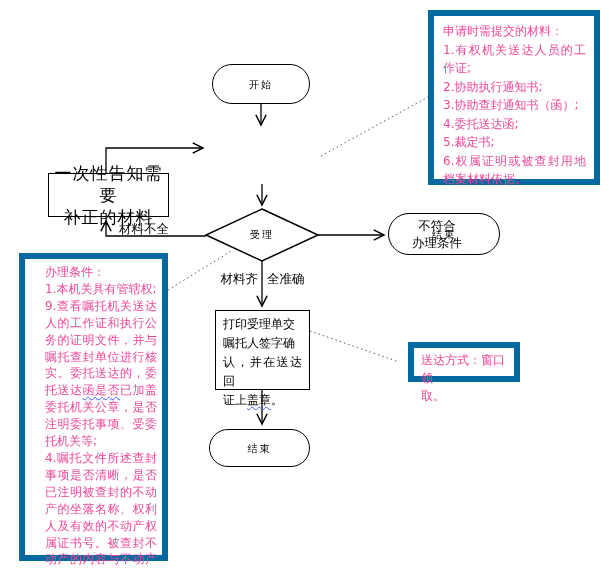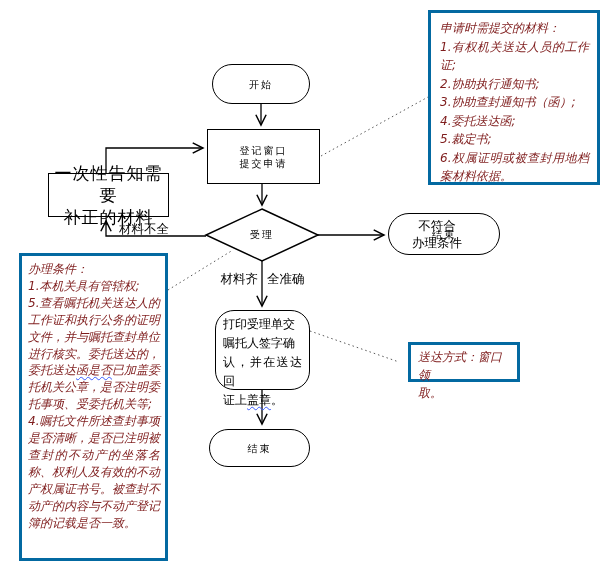--- a/index.html
+++ b/index.html
@@ -14,25 +14,25 @@
     box-sizing:border-box;}
   .oval{border-radius:999px;}
   .shape-label{font-size:10px;letter-spacing:2px;white-space:pre-line;line-height:1.3;}
   .shape-label.tight{letter-spacing:1px;font-size:17px;}
   .proc-text{font-size:12px;line-height:19px;text-align:justify;padding:4px 7px;
     white-space:pre-line;display:block;width:100%;}
   .diamond-label{position:absolute;z-index:3;display:flex;align-items:center;
     justify-content:center;font-size:10px;letter-spacing:2px;}
   .edge-label{position:absolute;z-index:3;font-size:12.5px;line-height:16.5px;
     white-space:pre-line;text-align:center;}
-  .note{position:absolute;z-index:2;background:#fff;border:3px solid #0369a1;
-    box-sizing:border-box;font-size:12px;color:#7f1d1d;font-style:italic;}
+  .note{position:absolute;z-index:2;background:#fff;border:6px solid #0369a1;
+    box-sizing:border-box;font-size:12px;color:#ec4899;}
   .note p{margin:0;text-align:justify;}
   .note-materials{padding:6px 8px 0 9px;line-height:18.5px;}
-  .note-conditions{padding:5px 5px 0 6px;line-height:16.9px;}
+  .note-conditions{padding:5px 5px 0 20px;line-height:16.9px;}
   .note-delivery{padding:3px 7px 0 7px;line-height:18px;white-space:pre-line;}
   .wavy{text-decoration-line:underline;text-decoration-style:wavy;
     text-decoration-color:#3b5bff;text-decoration-thickness:1px;
     text-underline-offset:2px;}
 </style>
 </head>
 <body>
 
 <div id="canvas">
 
@@ -55,37 +55,33 @@
     <path d="M168 290 L233 250" stroke="#595959" stroke-width="1" stroke-dasharray="1.5,3" fill="none"></path>
     <path d="M310 331 L399 362" stroke="#595959" stroke-width="1" stroke-dasharray="1.5,3" fill="none"></path>
 
     <polygon points="262,209 318,235 262,261 206,235" fill="#ffffff" stroke="#000" stroke-width="1.5"></polygon>
   </svg>
 
   <div class="shape oval" style="left:212px;top:64px;width:98px;height:40px;">
     <span class="shape-label">开始</span>
   </div>
 
-  <div class="shape" style="left:207px;top:129px;width:113px;height:55px;">
-    <span class="shape-label">登记窗口
-提交申请</span>
-  </div>
 
   <div class="shape" style="left:48px;top:173px;width:121px;height:44px;">
     <span class="shape-label tight">一次性告知需要
 补正的材料</span>
   </div>
 
   <div class="diamond-label" style="left:206px;top:209px;width:112px;height:52px;">受理</div>
 
   <div class="shape oval" style="left:388px;top:213px;width:112px;height:42px;">
     <span class="shape-label">结束</span>
   </div>
 
-  <div class="shape" style="left:215px;top:310px;width:95px;height:80px;align-items:flex-start;border-radius:19px;">
+  <div class="shape" style="left:215px;top:310px;width:95px;height:80px;align-items:flex-start;">
     <span class="proc-text"><span>打印受理单交
 嘱托人签字确
 认，并在送达回
 证上</span><span class="wavy">盖章</span><span>。</span></span>
   </div>
 
   <div class="shape oval" style="left:209px;top:429px;width:101px;height:38px;">
     <span class="shape-label">结束</span>
   </div>
 
@@ -101,20 +97,20 @@
     <p>2.协助执行通知书;</p>
     <p>3.协助查封通知书（函）;</p>
     <p>4.委托送达函;</p>
     <p>5.裁定书;</p>
     <p>6.权属证明或被查封用地档案材料依据。</p>
   </div>
 
   <div class="note note-conditions" style="left:19px;top:253px;width:149px;height:308px;">
     <p>办理条件：</p>
     <p>1.本机关具有管辖权;</p>
-    <p><span>5.查看嘱托机关送达人的工作证和执行公务的证明文件，并与嘱托查封单位进行核实。委托送达的，委托送达</span><span class="wavy">函是否</span><span>已加盖委托机关公章，是否注明委托事项、受委托机关等;</span></p>
+    <p><span>9.查看嘱托机关送达人的工作证和执行公务的证明文件，并与嘱托查封单位进行核实。委托送达的，委托送达</span><span class="wavy">函是否</span><span>已加盖委托机关公章，是否注明委托事项、受委托机关等;</span></p>
     <p>4.嘱托文件所述查封事项是否清晰，是否已注明被查封的不动产的坐落名称、权利人及有效的不动产权属证书号。被查封不动产的内容与不动产登记簿的记载是否一致。</p>
   </div>
 
   <div class="note note-delivery" style="left:408px;top:342px;width:112px;height:40px;">送达方式：窗口领
 取。</div>
 
 </div>
 
 </body></html>

